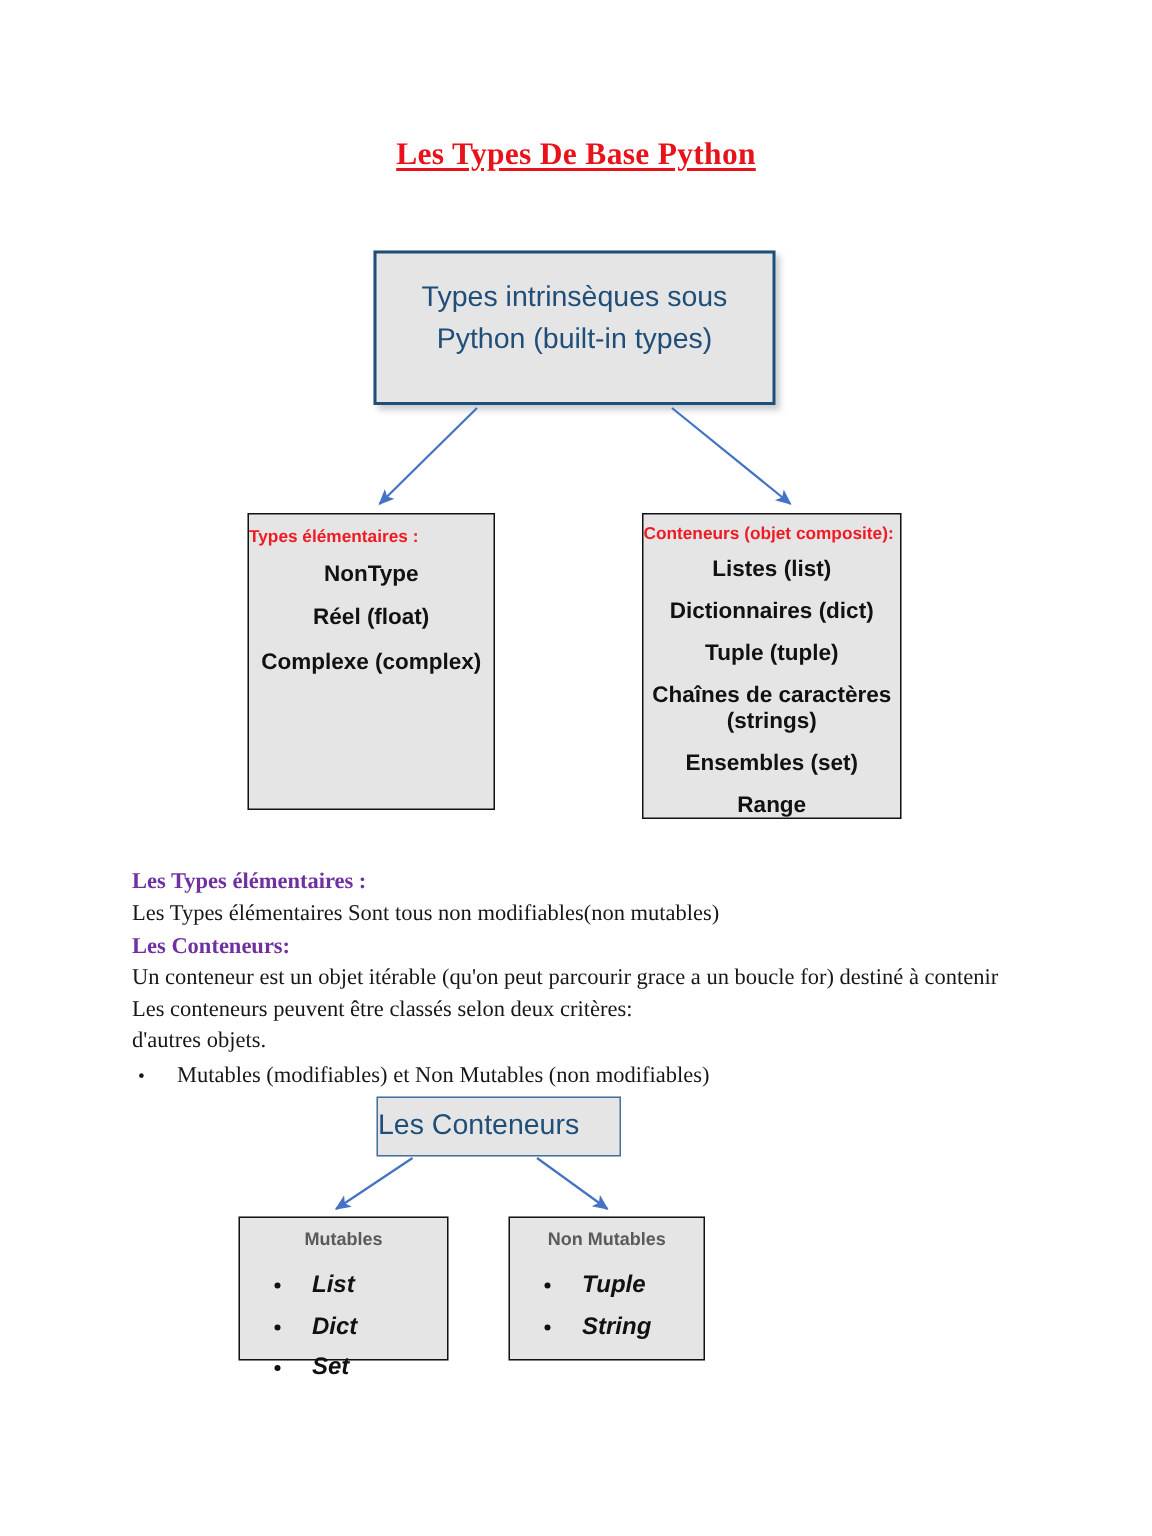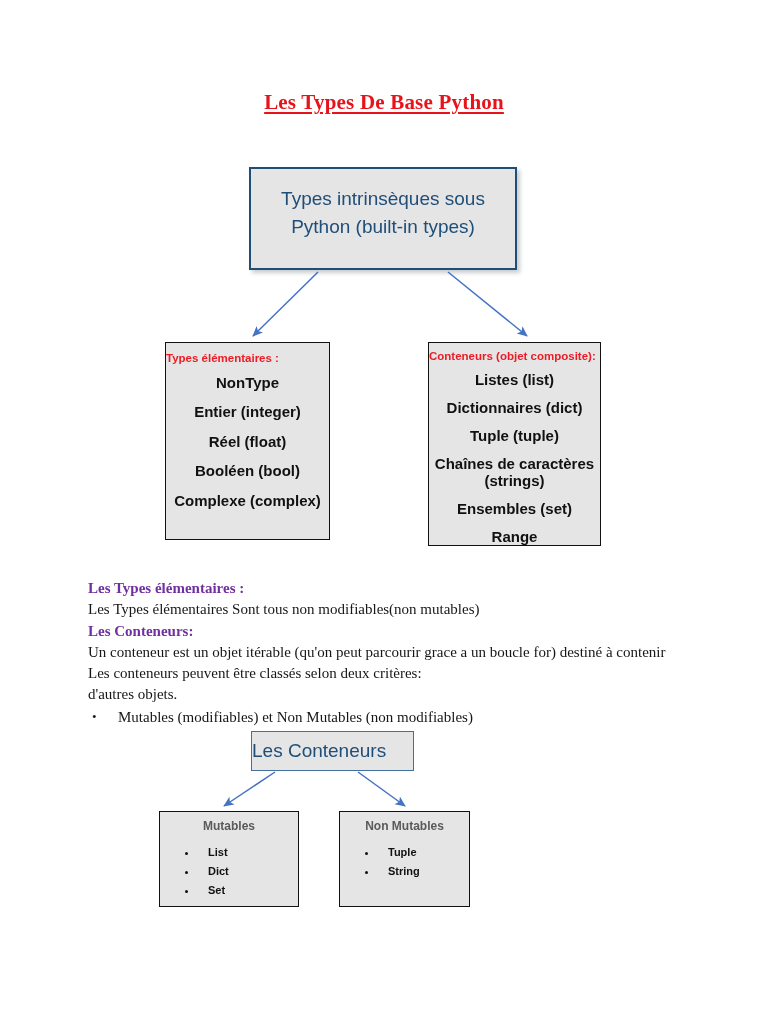--- a/index.html
+++ b/index.html
@@ -170,24 +170,25 @@
     text-align: center;
     margin-bottom: 10px;
   }
   .bot-list {
     margin: 0;
     padding-left: 38px;
   }
   .bot-list li {
     font-family: "Liberation Sans", sans-serif;
     font-weight: bold;
-    font-size: 11px;
+    font-size: 16px;
     color: #111111;
     line-height: 1.72;
     padding-left: 10px;
+    font-style: italic;
   }
 </style>
 </head>
 <body>
 
 <div class="doc-title">Les Types De Base Python</div>
 
 <div class="box box-top">
   <div class="lines">
     <div>Types intrinsèques sous</div>
@@ -207,23 +208,21 @@
   <line x1="448" y1="272" x2="527" y2="336" stroke="#4472C4" stroke-width="1.5" marker-end="url(#ah)"></line>
 
   <line x1="275" y1="772" x2="224" y2="806" stroke="#4472C4" stroke-width="1.5" marker-end="url(#ah)"></line>
 
   <line x1="358" y1="772" x2="405" y2="806" stroke="#4472C4" stroke-width="1.5" marker-end="url(#ah)"></line>
 </svg>
 
 <div class="box box-elem">
   <div class="box-head-red">Types élémentaires :</div>
   <div class="box-item">NonType</div>
-  <div class="box-item">Entier (integer)</div>
   <div class="box-item">Réel (float)</div>
-  <div class="box-item">Booléen (bool)</div>
   <div class="box-item">Complexe (complex)</div>
 </div>
 
 <div class="box box-cont">
   <div class="box-head-red">Conteneurs (objet composite):</div>
   <div class="box-item">Listes (list)</div>
   <div class="box-item">Dictionnaires (dict)</div>
   <div class="box-item">Tuple (tuple)</div>
   <div class="box-item">Chaînes de caractères (strings)</div>
   <div class="box-item">Ensembles (set)</div>

